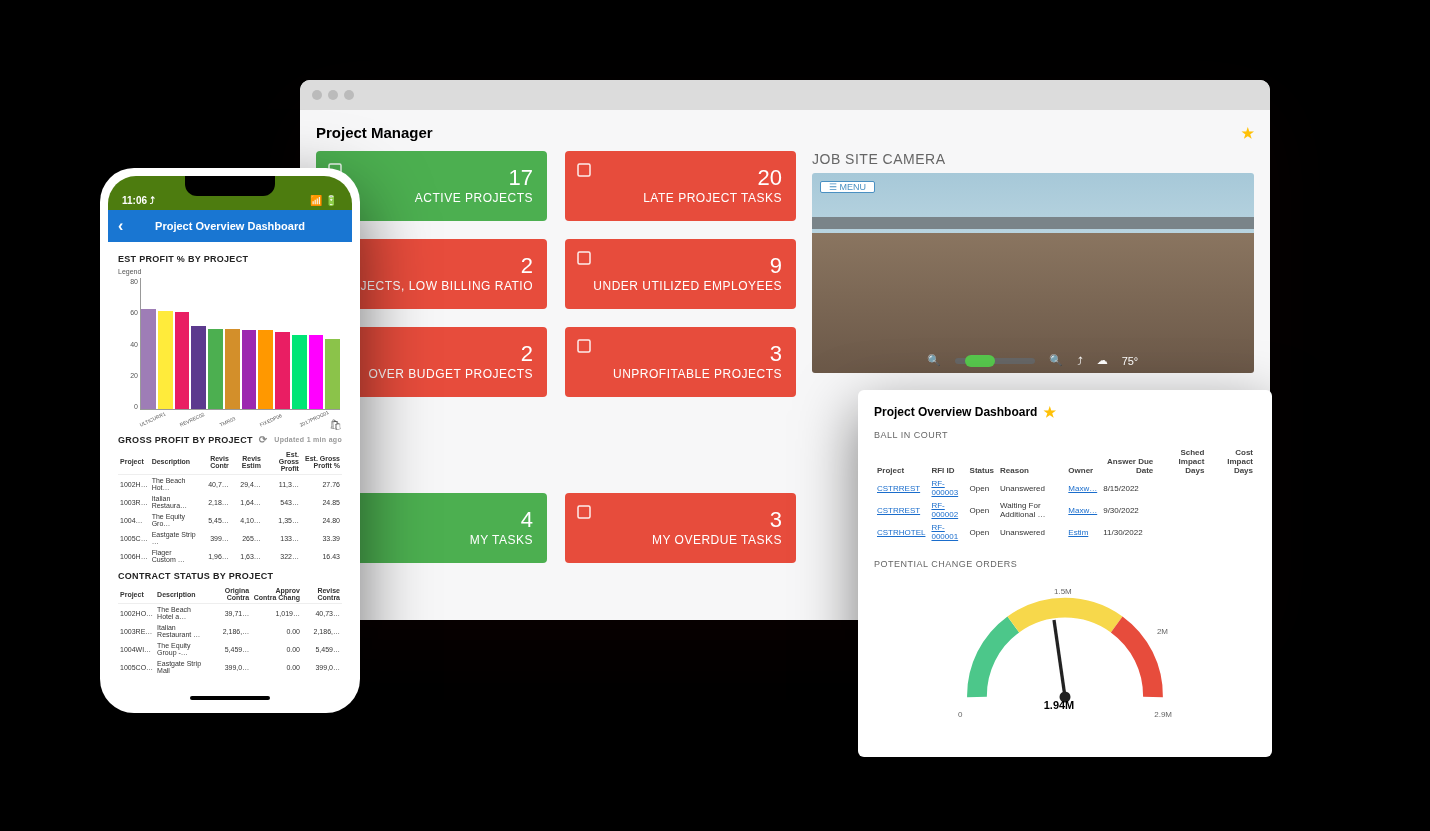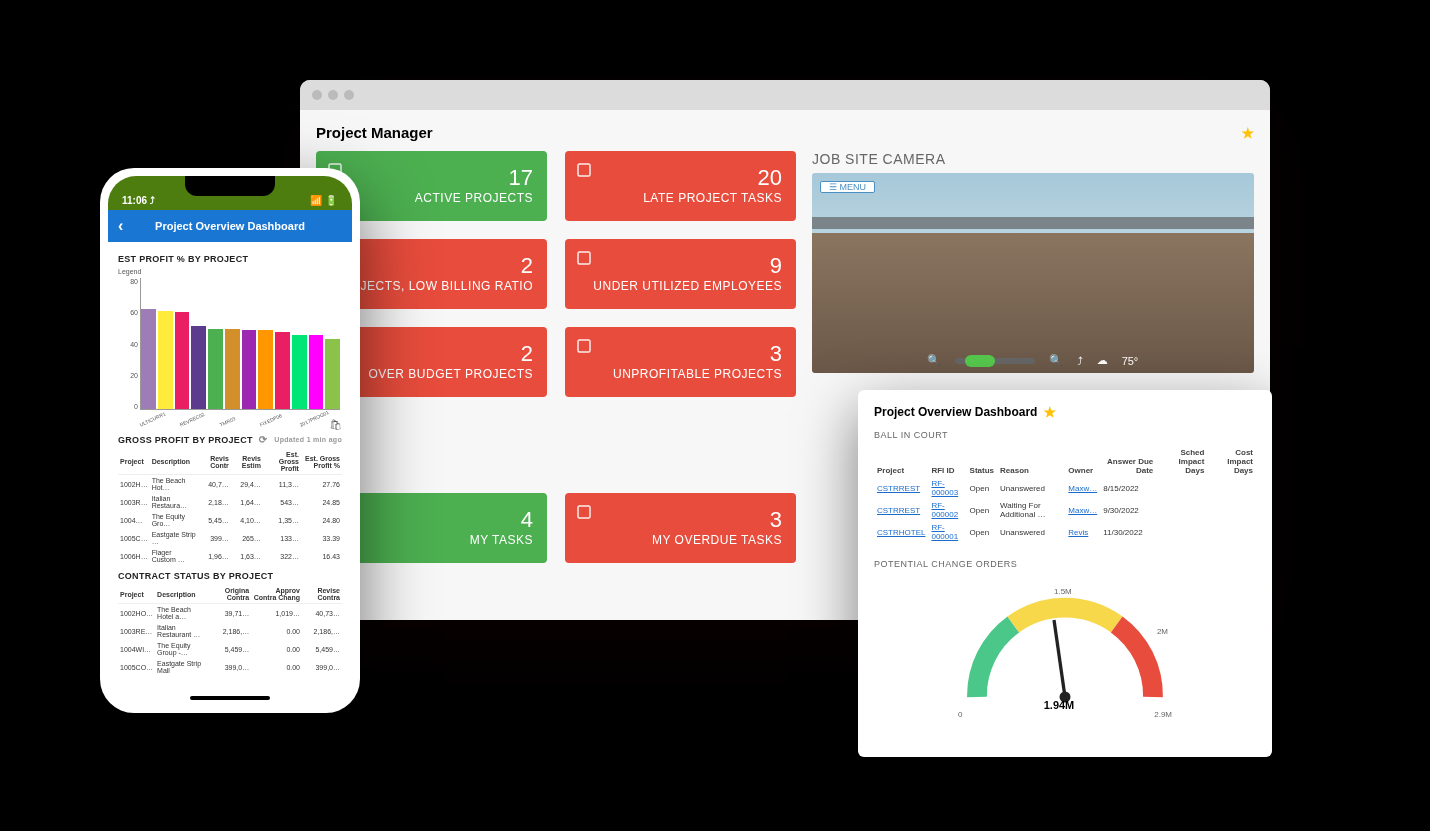--- a/index.html
+++ b/index.html
@@ -206,21 +206,21 @@
           <td class="link">Maxw…</td>
           <td>9/30/2022</td>
           <td></td>
           <td></td>
         </tr>
         <tr>
           <td class="link">CSTRHOTEL</td>
           <td class="link">RF-000001</td>
           <td>Open</td>
           <td>Unanswered</td>
-          <td class="link">Revis</td>
+          <td class="link">Estim</td>
           <td>11/30/2022</td>
           <td></td>
           <td></td>
         </tr>
       </tbody>
   </table>
   <div class="sub-lbl" style="margin-top:16px">POTENTIAL CHANGE ORDERS</div>
   <div class="gauge-wrap">
     <svg class="gauge-svg" viewBox="0 0 200 120">
       <path d="M 20 100 A 80 80 0 0 1 53 34" stroke="#4cc78a" stroke-width="18" fill="none"></path>

